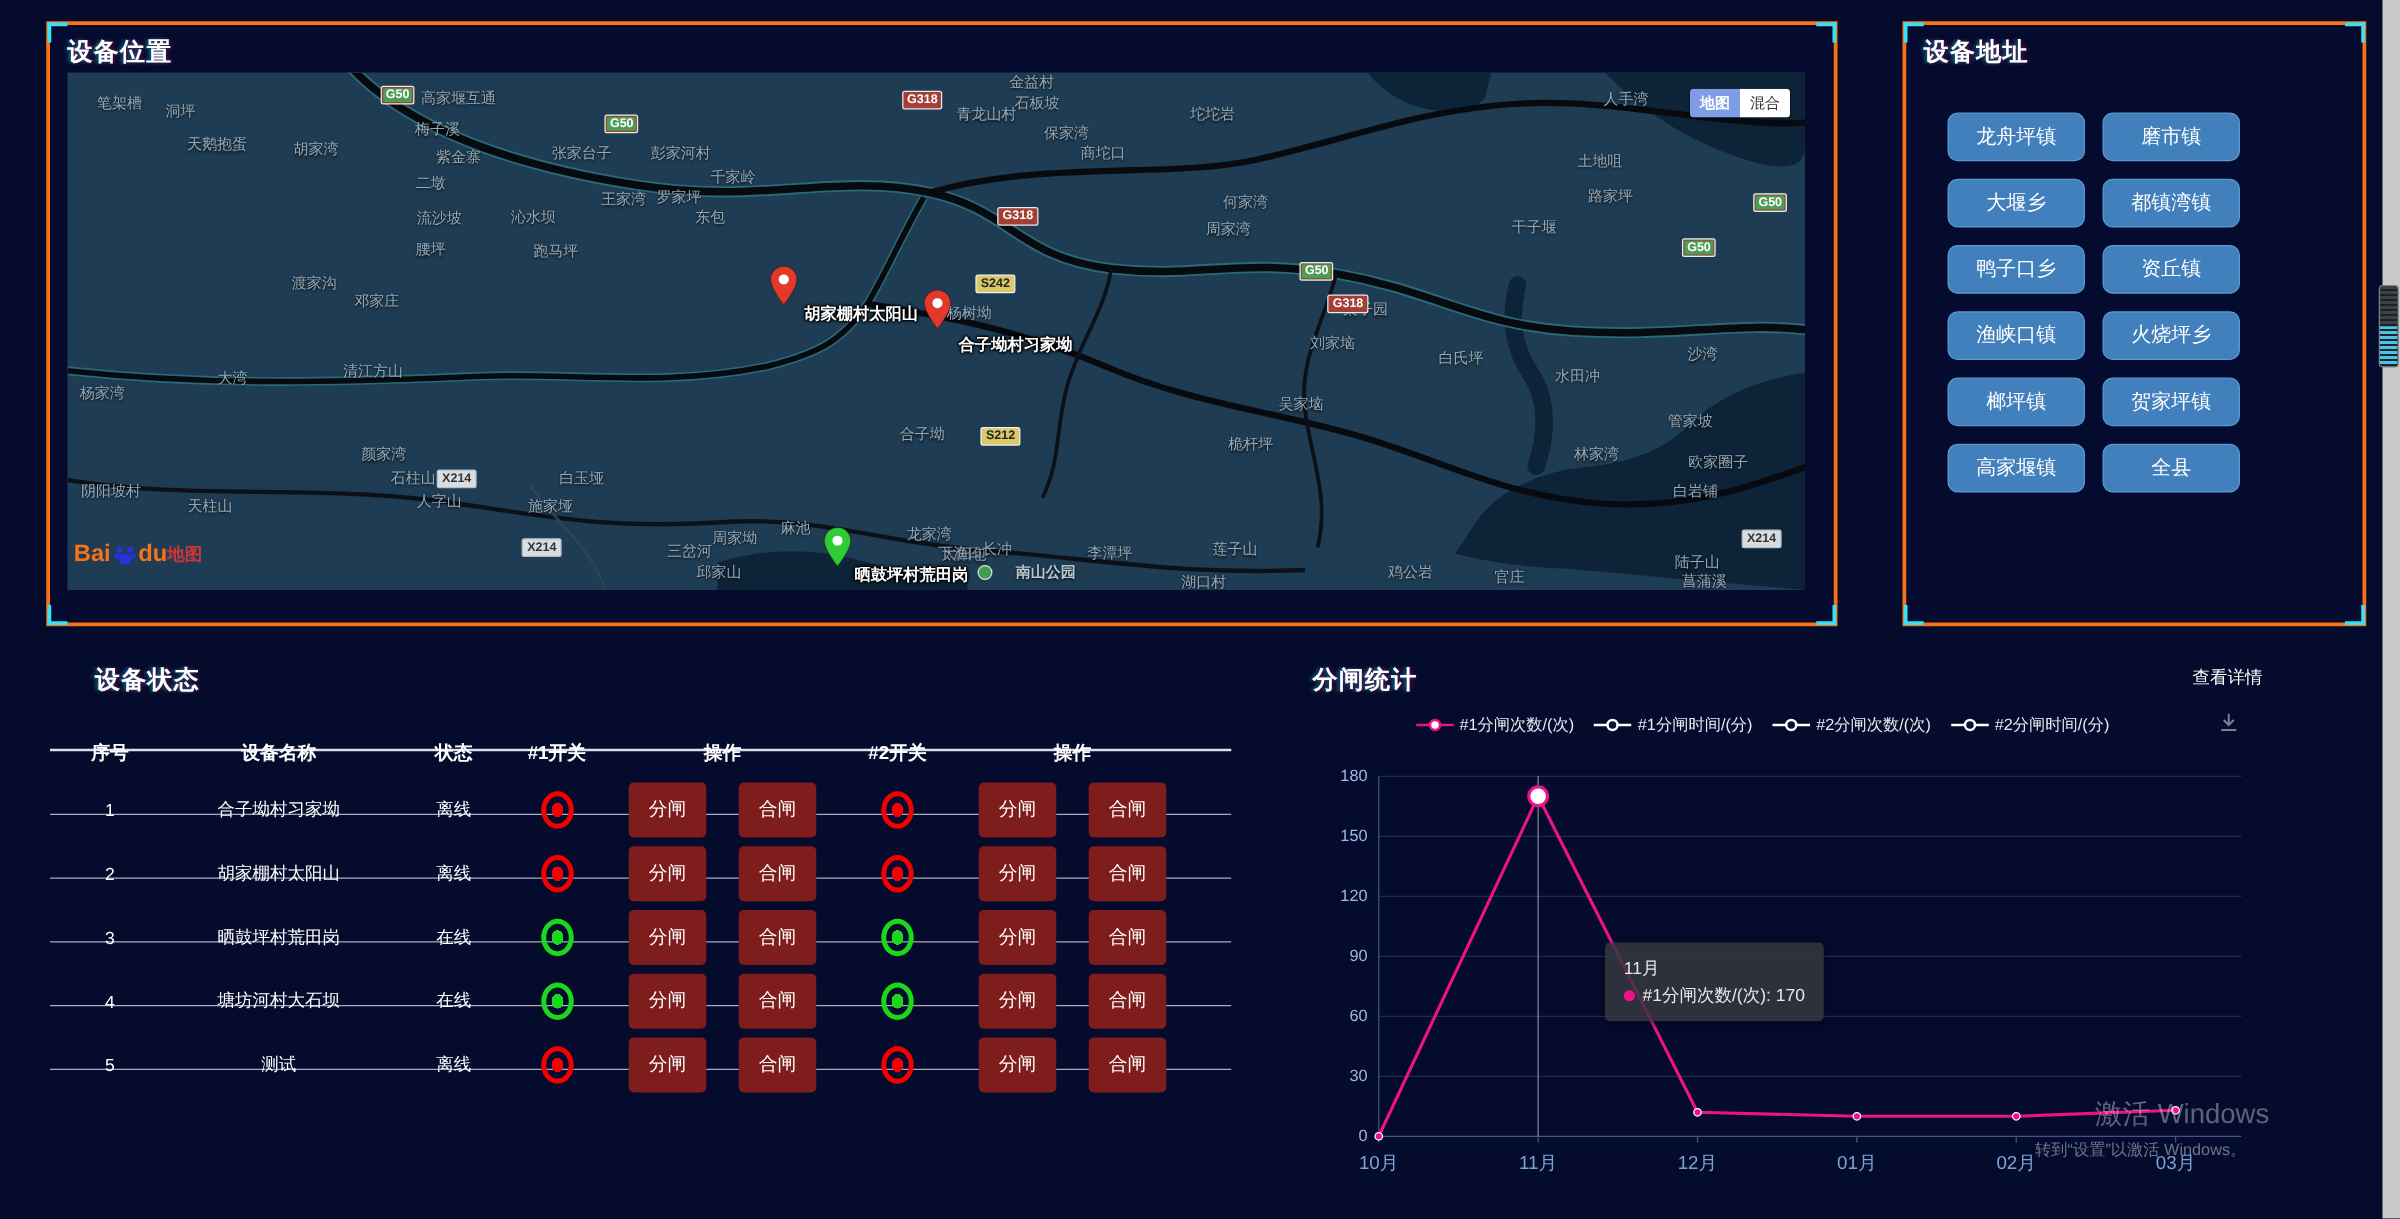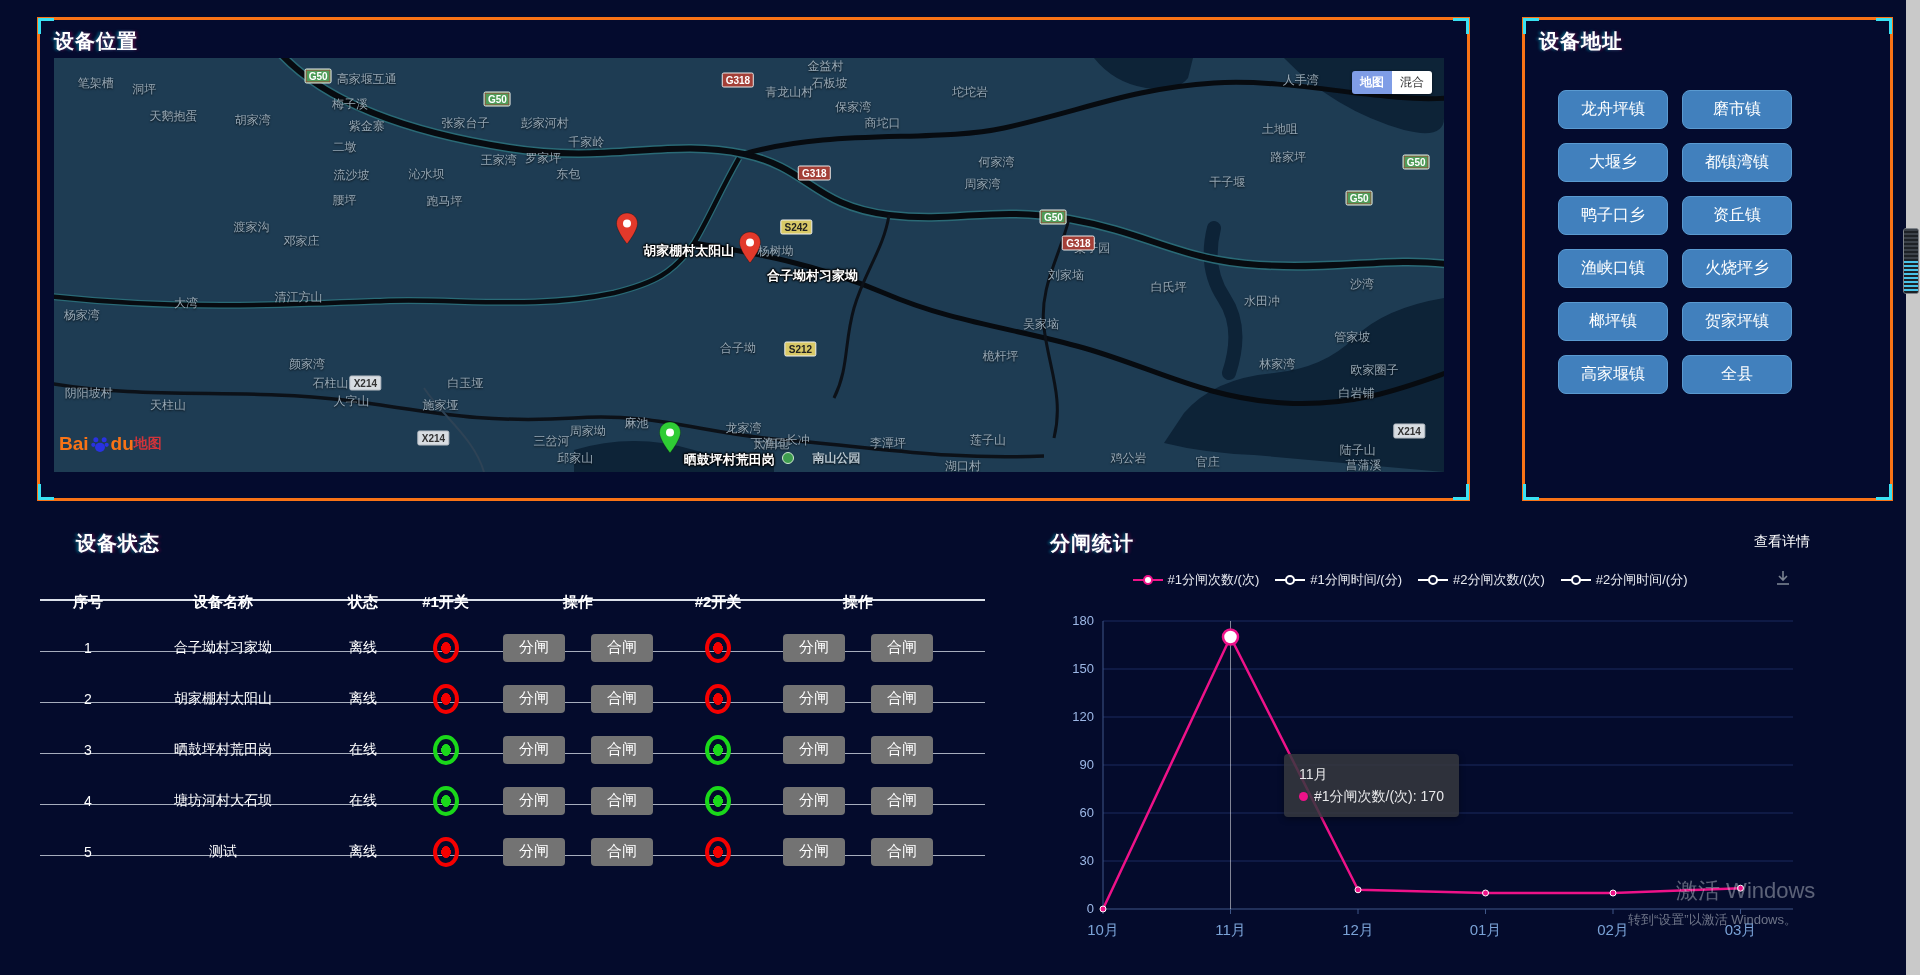--- a/index.html
+++ b/index.html
@@ -56,21 +56,21 @@
   .stable{position:absolute;left:40px;top:563px;width:945px;color:#fff;}
   .srow{display:flex;align-items:center;padding-left:8px;}
   .srow.head{height:38px;font-weight:bold;font-size:15px;border-bottom:2px solid #dbe0ea;}
   .srow.body{height:51px;font-size:14px;border-bottom:1px solid rgba(208,214,226,.8);}
   .cell{display:flex;align-items:center;justify-content:center;text-align:center;margin-top:43px;}
   .col-no{width:80px}.col-name{width:190px}.col-status{width:90px}.col-sw{width:75px}
   .col-op{width:190px;gap:26px}.col-sw2{width:90px}
   .light{width:26px;height:30px;border-radius:50%;}
   .light.red{border:4px solid #f50000;background:radial-gradient(ellipse at center,#f50000 0 37%,rgba(0,0,0,0) 38%);}
   .light.green{border:4px solid #1ad81a;background:radial-gradient(ellipse at center,#1ad81a 0 37%,rgba(0,0,0,0) 38%);}
-  .op-btn{width:62px;height:28px;background:#737373;border:none;border-radius:4px;color:#fff;font-size:15px;
+  .op-btn{width:62px;height:44px;background:#7f1d1d;border:none;border-radius:4px;color:#fff;font-size:15px;
     display:flex;align-items:center;justify-content:center;cursor:pointer;}
 
   
   .chart{position:absolute;left:1030px;top:525px;width:800px;height:440px;}
   .chart .title{left:20px;top:5px;}
   .detail-link{position:absolute;right:20px;top:8px;font-size:14px;color:#fff;cursor:pointer;}
   .legend{position:absolute;left:0;top:46px;width:760px;display:flex;justify-content:center;gap:16px;}
   .lg-item{display:flex;align-items:center;gap:5px;cursor:pointer;}
   .lg-mark{position:relative;width:30px;height:10px;}
   .lg-mark .ln{position:absolute;left:0;top:4px;width:30px;height:2px;}

